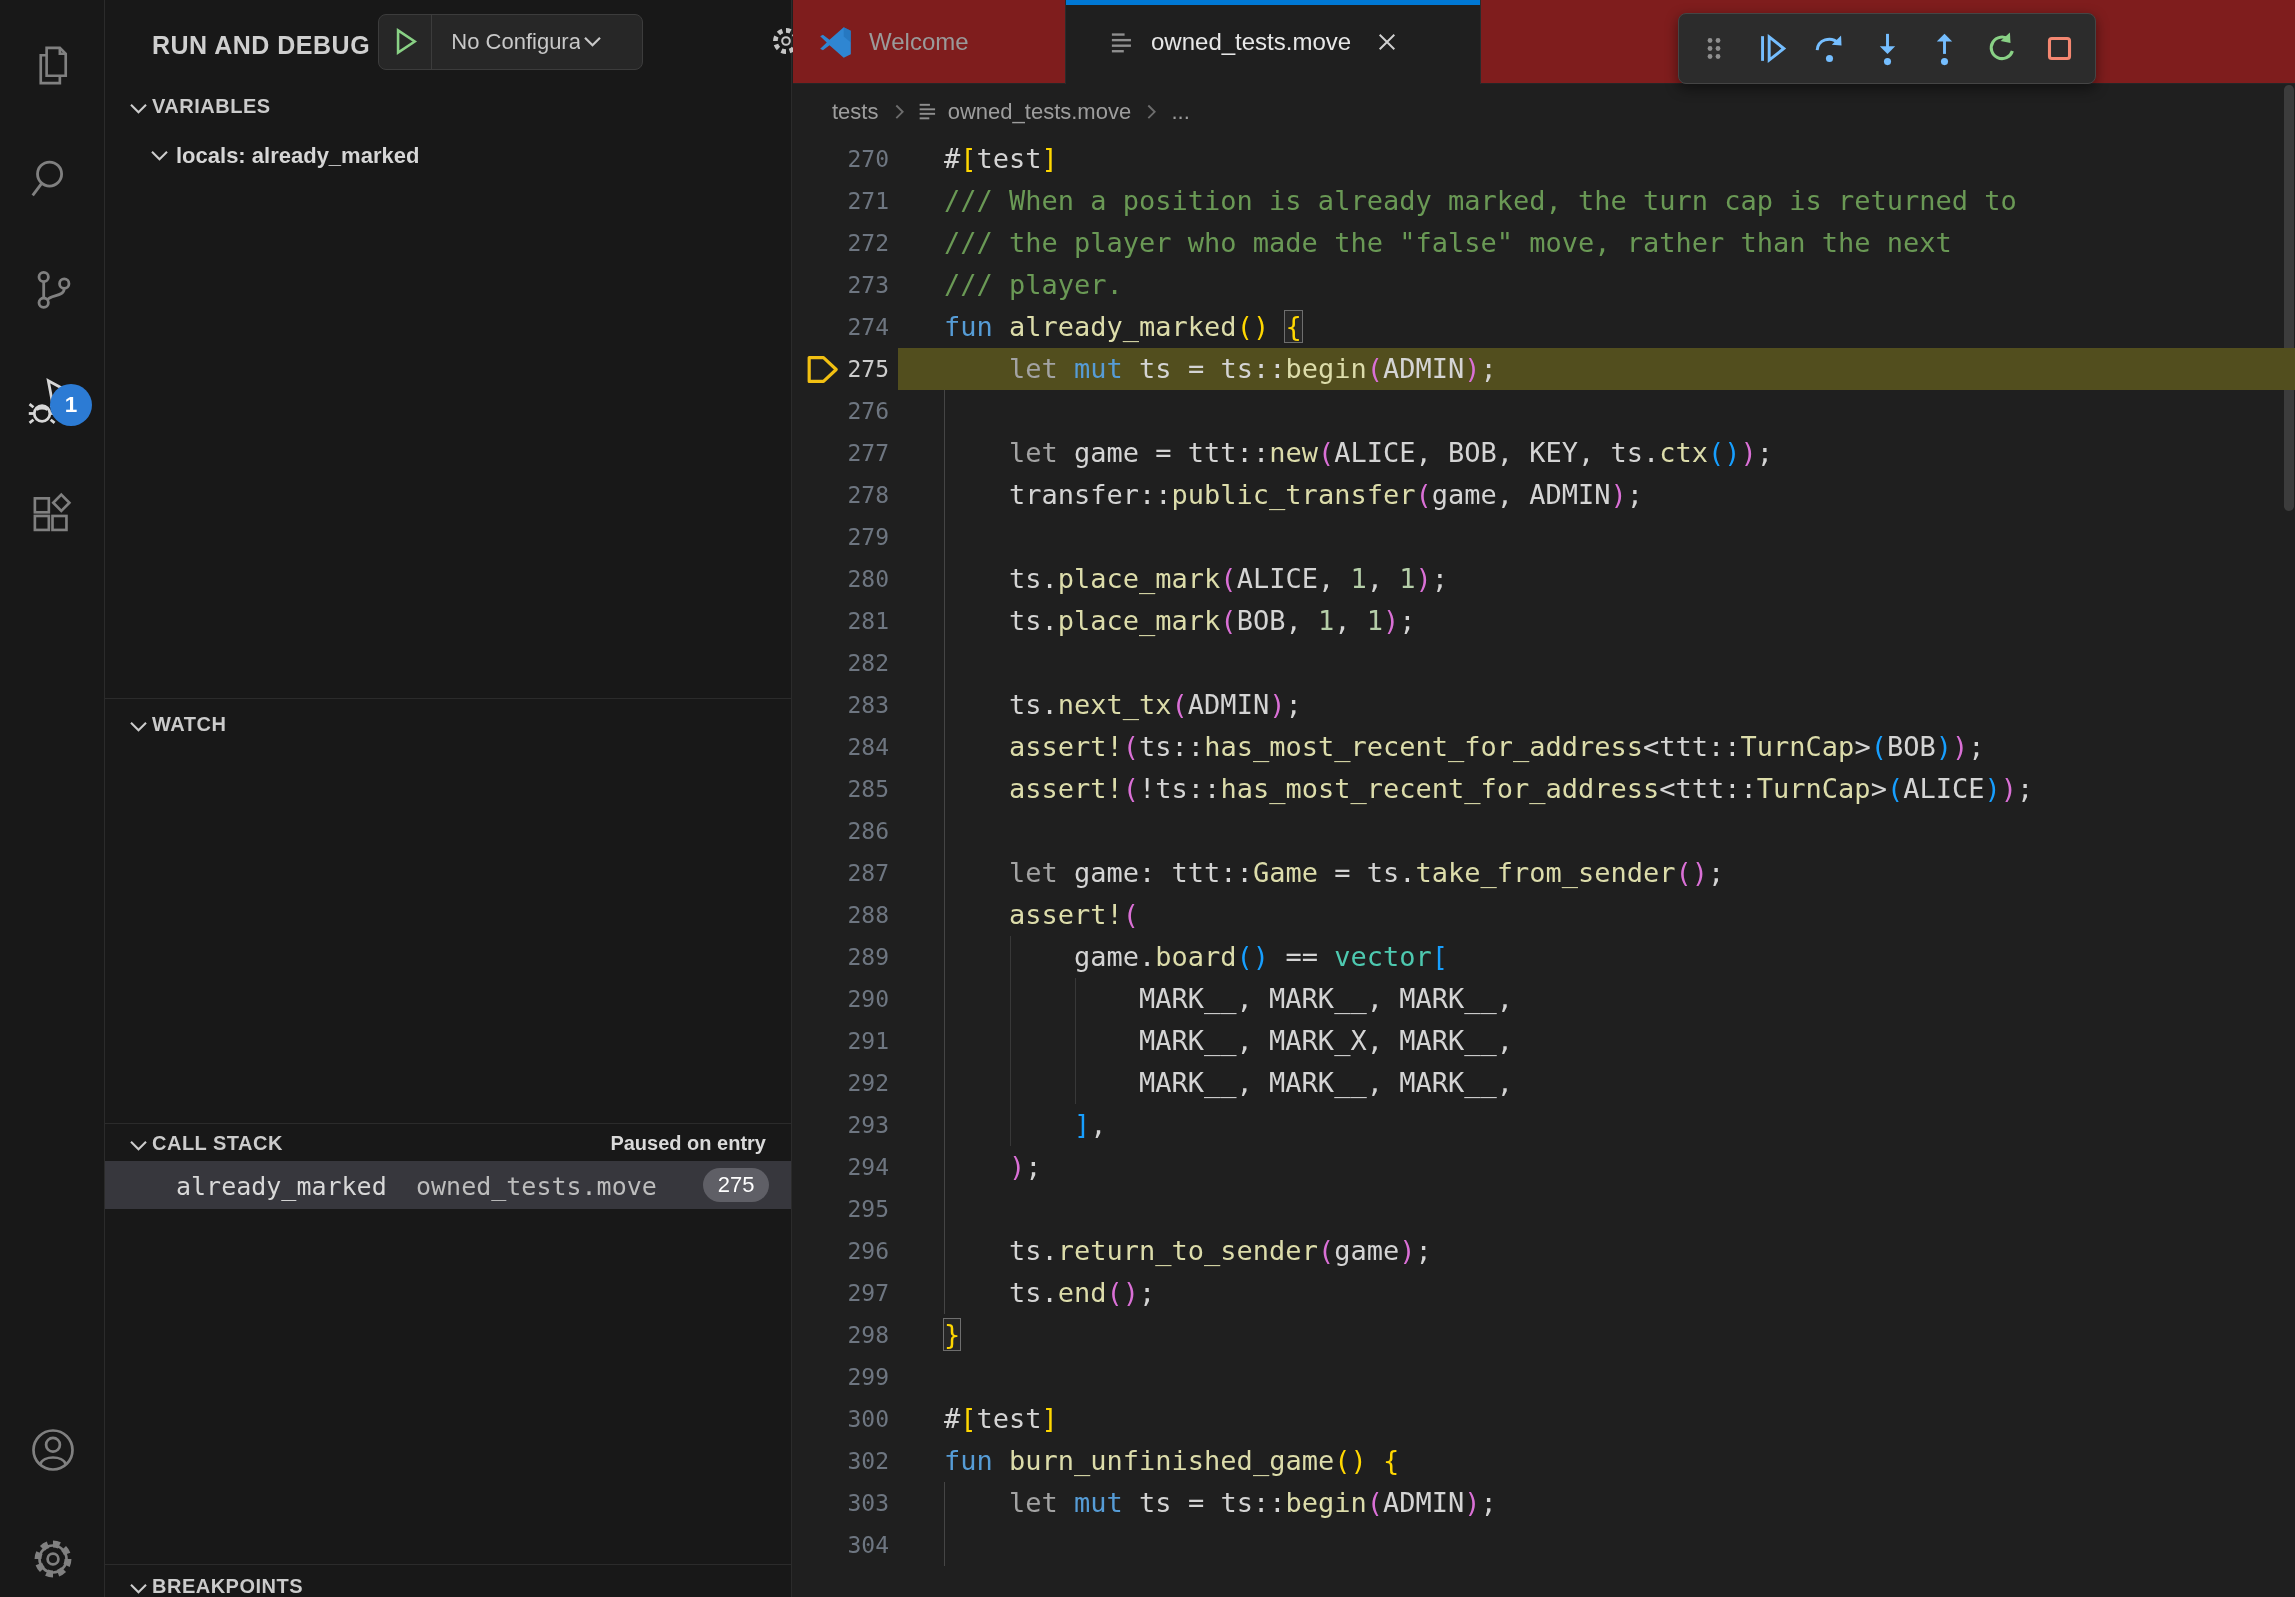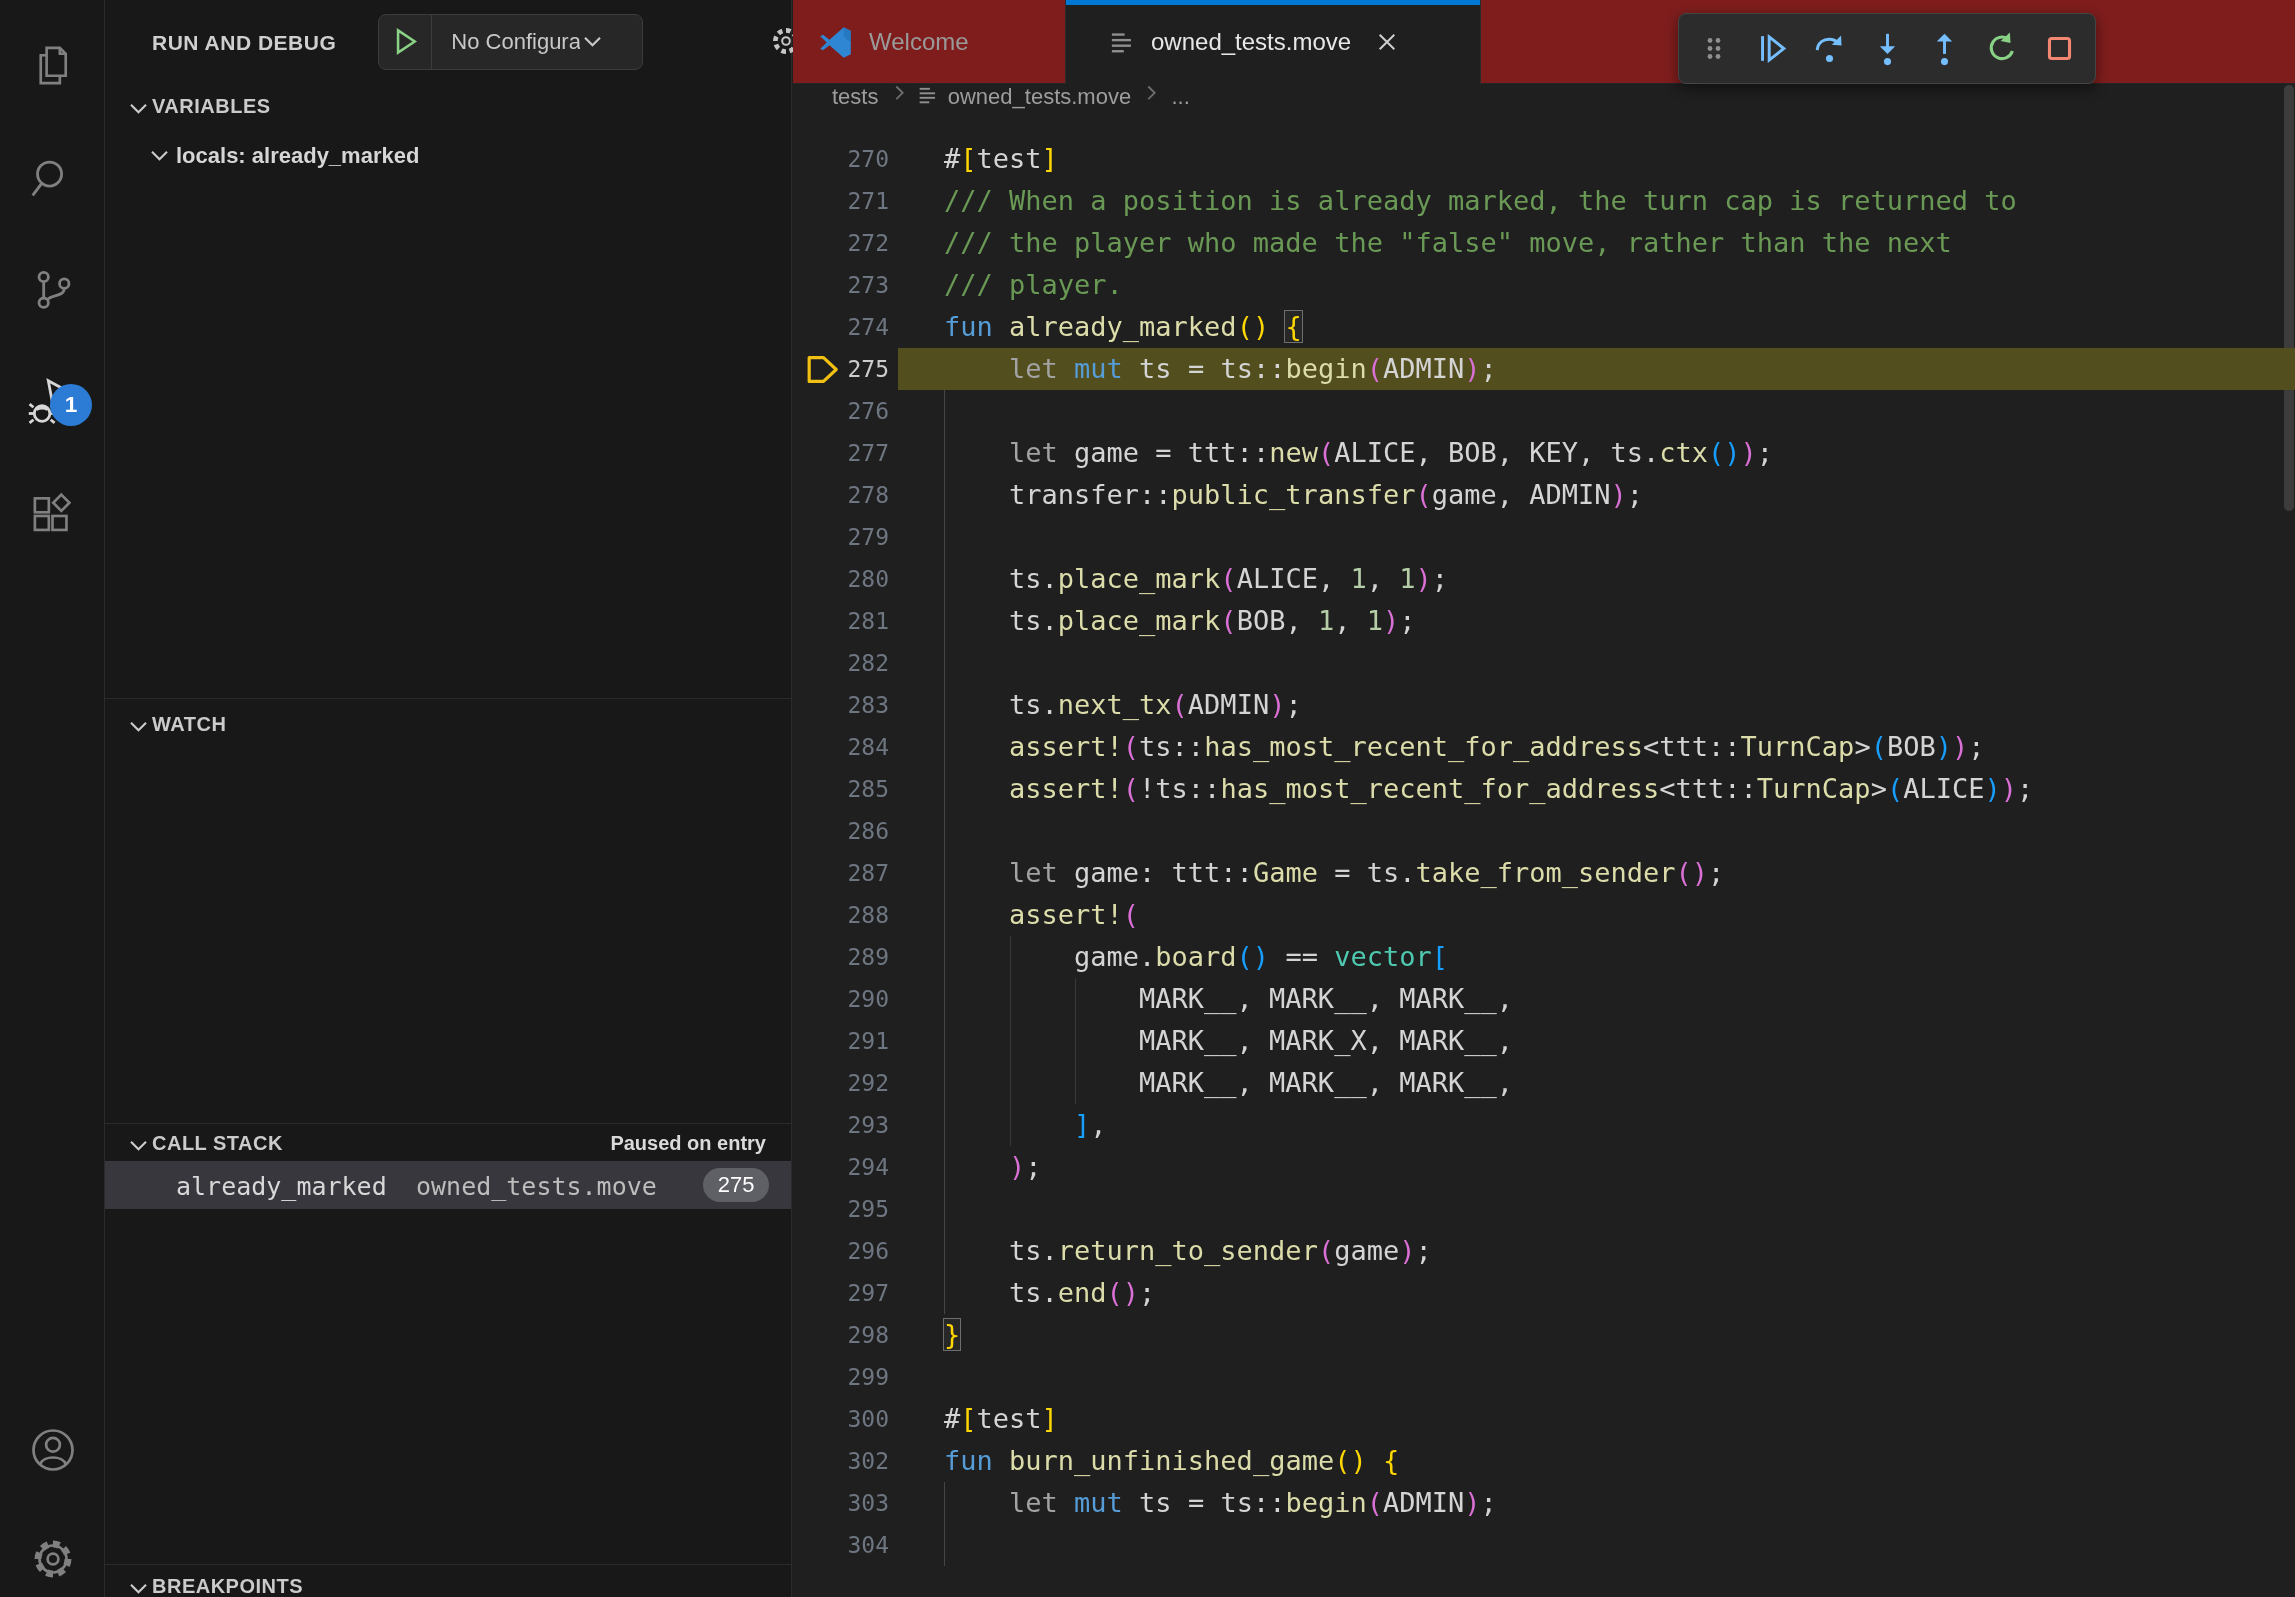--- a/index.html
+++ b/index.html
@@ -14,21 +14,21 @@
   .act-item { position:absolute; left:0; width:105px; height:88px;
     display:flex; align-items:center; justify-content:center; }
   .act-badge { position:absolute; left:50px; top:27px; width:42px; height:42px;
     border-radius:50%; background:#2c7bd4; color:#fff; font-size:22.5px; font-weight:700;
     display:flex; align-items:center; justify-content:center; }
 
   
   #sidebar { position:absolute; left:105px; top:0; width:687px; height:100%;
     background:#181818; border-right:0.8px solid #2b2b2b; }
   .sb-header { position:absolute; left:0; top:0; width:100%; height:84px; }
-  .sb-title { position:absolute; left:47px; top:31px; font-size:21px; font-weight:600;
+  .sb-title { position:absolute; left:47px; top:31px; font-size:25px; font-weight:600;
     letter-spacing:0.5px; color:#cfcfcf; white-space:nowrap; }
   .cfg { position:absolute; left:273px; top:13.7px; width:265px; height:56px;
     background:#272727; border:0.8px solid #3c3c3c; border-radius:8px;
     display:flex; align-items:center; }
   .cfg-play { padding:0 13px 0 14.5px; }
   .cfg-sep { width:0.8px; height:56px; background:#3c3c3c; }
   .cfg-label { margin-left:20px; width:129px; overflow:hidden; white-space:nowrap;
     font-size:22px; color:#c8c8c8; }
   .cfg-chevron { margin-left:1.6px; margin-right:8px; }
   .sb-hdr-icon { position:absolute; top:24px; }
@@ -61,21 +61,21 @@
   .tab-active  { left:273px; width:415px; background:#1f1f1f; border-right:0.8px solid #2b2b2b; }
   .tab-active::before { content:""; position:absolute; left:0; top:0; right:0; height:4.8px;
     background:#0078d4; }
   .tab-icon { margin-left:25px; }
   .tab-label { margin-left:16px; font-size:24px; white-space:nowrap; }
   .tab-welcome .tab-label { color:#9a9a9a; }
   .tab-active  .tab-label { color:#e7e7e7; }
   .tab-close { margin-left:22.5px; }
 
   #breadcrumbs { position:absolute; left:0; top:84px; right:0; height:55px;
-    display:flex; padding-left:39px; }
+    display:flex; align-items:center; padding-left:39px; }
   .crumb { font-size:22px; color:#9d9d9d; white-space:nowrap; }
   .crumb-sep { margin:0 11.3px; }
   .crumb-icon { margin-right:9.7px; }
 
   #debug-toolbar { position:absolute; left:885px; top:13px; width:418px; height:71px;
     background:#2c2c2c; border:0.8px solid #454545; border-radius:8px;
     box-shadow:0 4.8px 13px rgba(0,0,0,0.45);
     display:flex; align-items:center; padding:0 6.4px; }
   .dbg-btn { width:60px; height:58px; display:flex; align-items:center; justify-content:center;
     border-radius:6.4px; }

